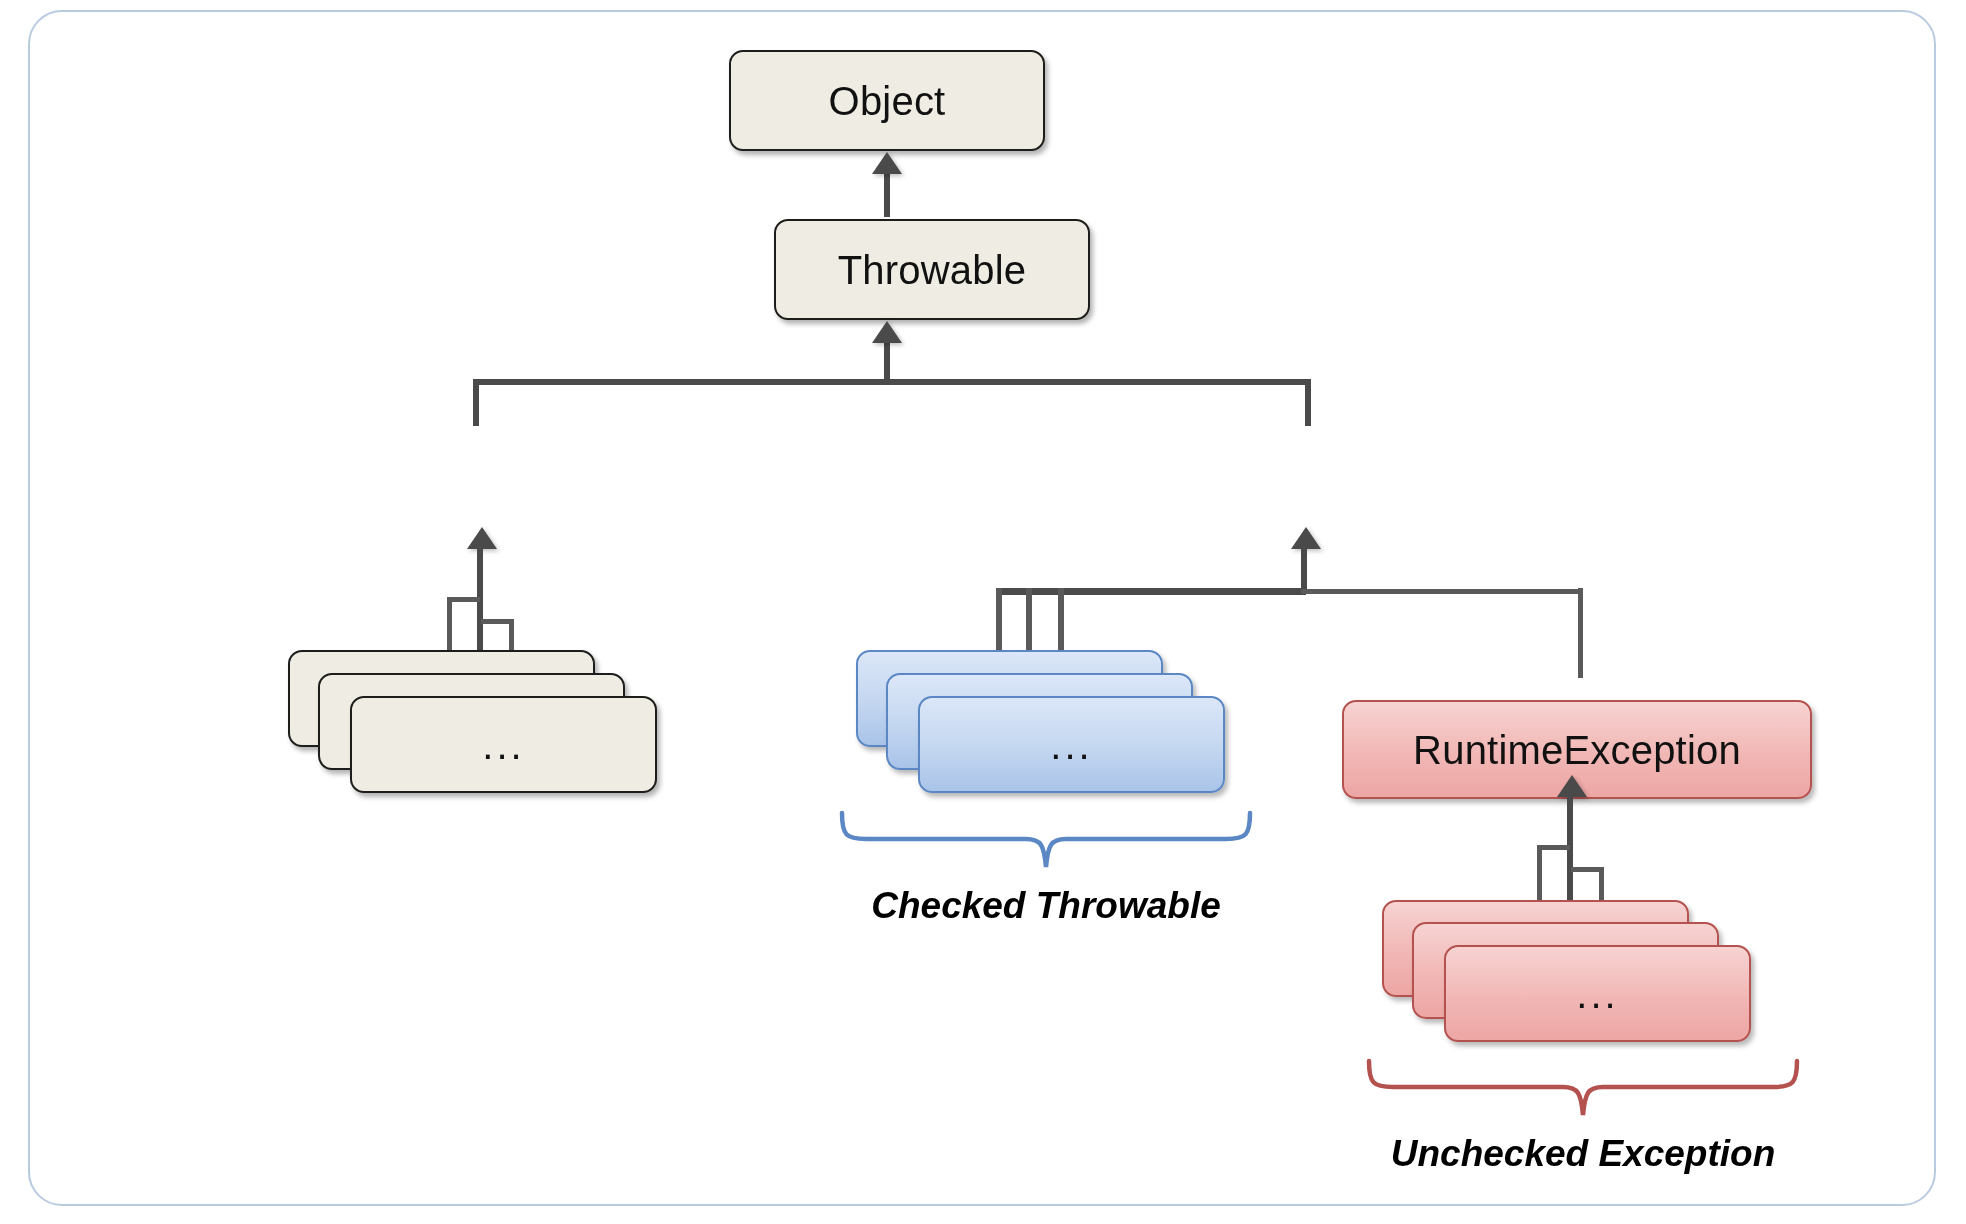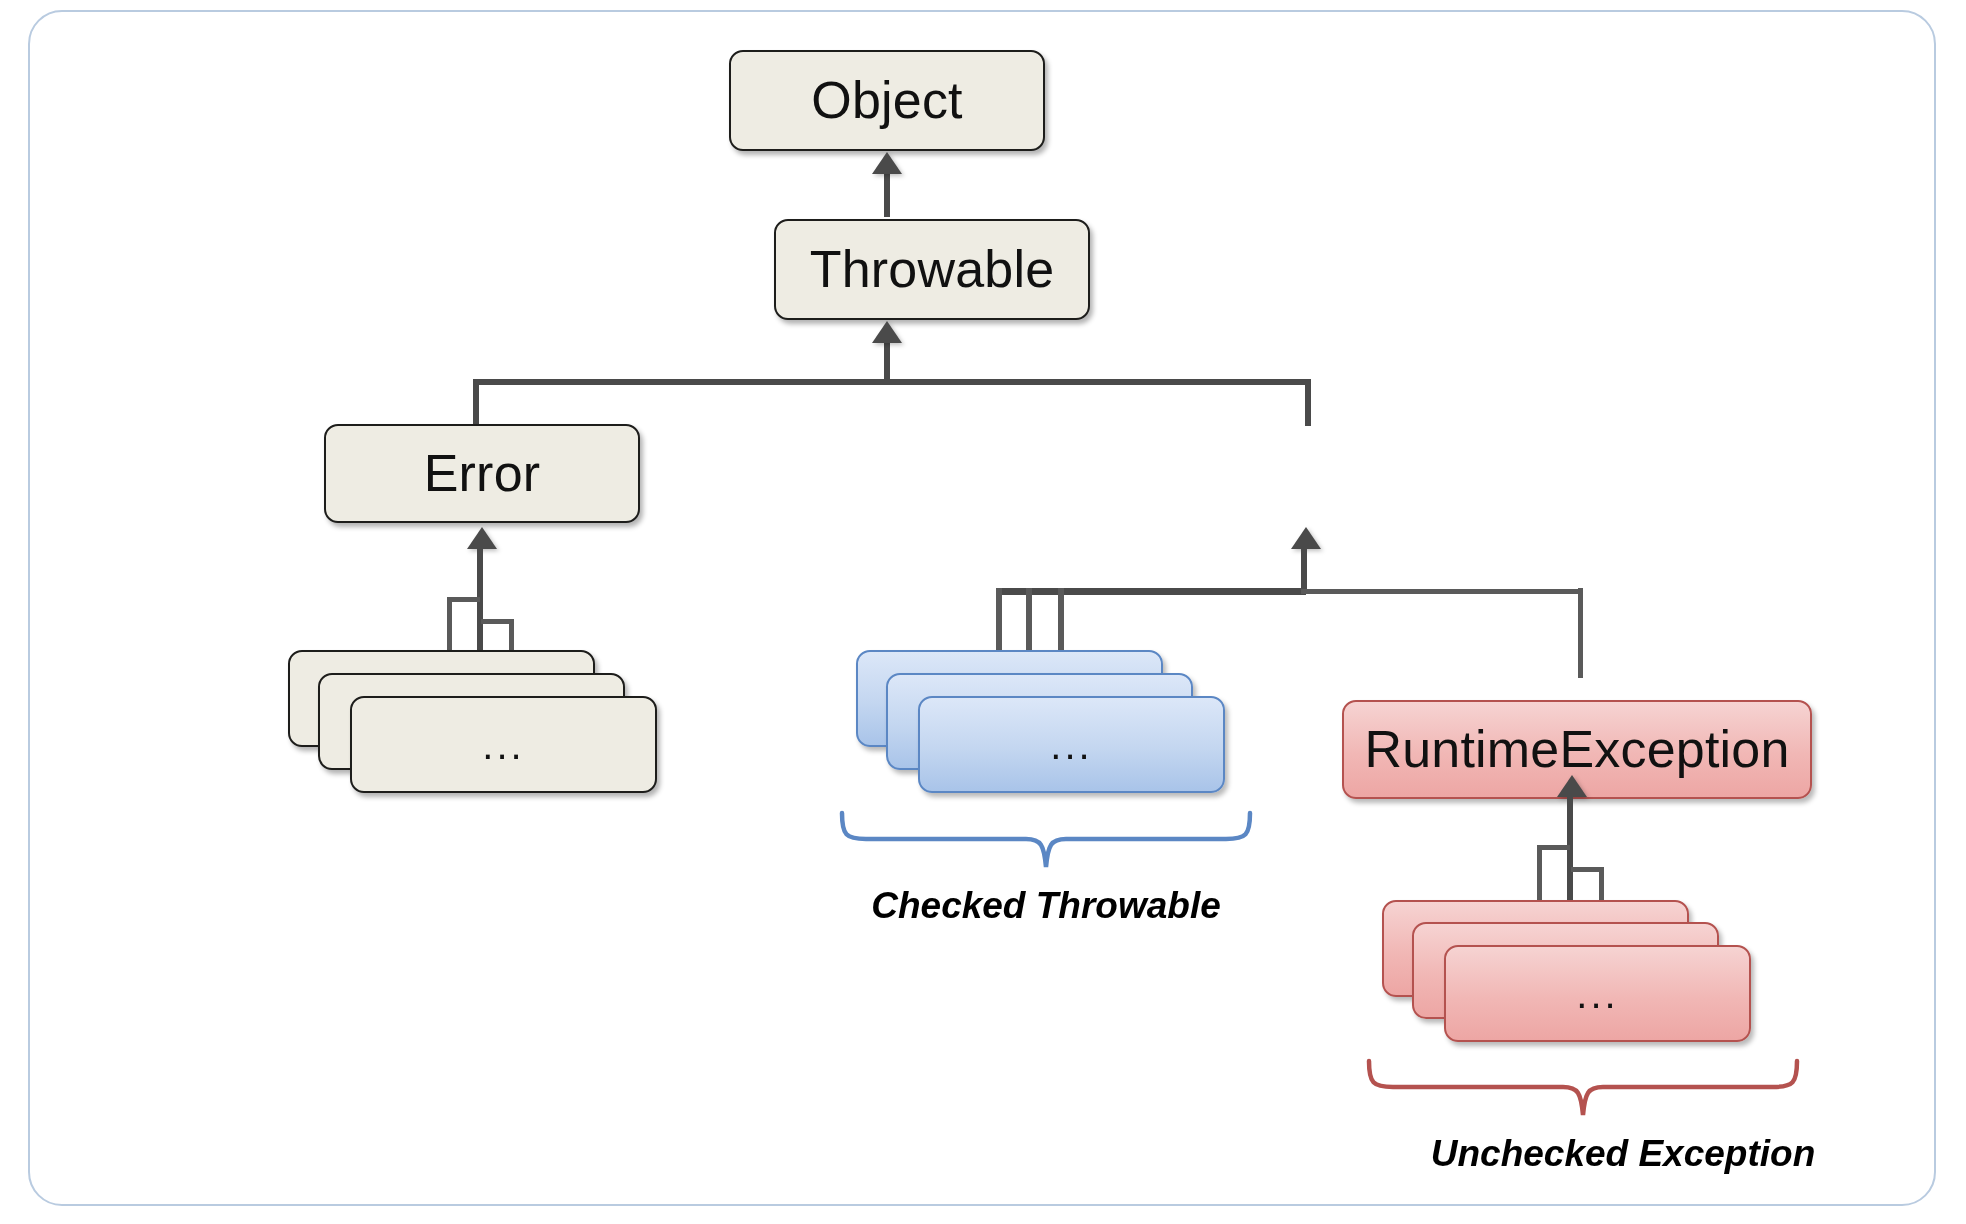--- a/index.html
+++ b/index.html
@@ -54,21 +54,21 @@
     color: #111111;
     box-shadow: 3px 4px 5px rgba(0,0,0,0.28);
   }
   .node.red {
     background: linear-gradient(to bottom, #f6d3d2 0%, #f1b7b5 55%, #eda6a4 100%);
     border: 2px solid #b4524f;
     color: #111111;
     box-shadow: 3px 4px 5px rgba(0,0,0,0.28);
   }
   .node .lbl {
-    font-size: 52px;
+    font-size: 40px;
     color: #111;
     letter-spacing: 0.2px;
   }
   .node .dots {
     font-size: 40px;
     letter-spacing: 3px;
     color: #111;
   }
 
   
@@ -123,23 +123,20 @@
     <span class="lbl">Throwable</span>
   </div>
 
   <div class="vline" style="left:884px; top:338px; width:6px; height:46px;"></div>
   <div class="arrow-up" style="left:872px; top:321px;"></div>
 
   <div class="hline" style="left:473px; top:379px; width:838px; height:6px;"></div>
   <div class="vline" style="left:473px; top:379px; width:6px; height:47px;"></div>
   <div class="vline" style="left:1305px; top:379px; width:6px; height:47px;"></div>
 
-  <div class="node plain" style="left:324px; top:424px; width:316px; height:99px;">
-    <span class="lbl">Error</span>
-  </div>
 
 
   <div class="arrow-up" style="left:467px; top:527px;"></div>
   <div class="vline" style="left:477px; top:545px; width:6px; height:150px;"></div>
 
   <div class="hline thin" style="left:447px; top:597px; width:33px; height:5px;"></div>
   <div class="vline thin" style="left:447px; top:597px; width:5px; height:80px;"></div>
 
   <div class="hline thin" style="left:481px; top:619px; width:33px; height:5px;"></div>
   <div class="vline thin" style="left:509px; top:619px; width:5px; height:80px;"></div>
@@ -189,14 +186,14 @@
   <svg class="brace" style="left:836px; top:805px;" width="420" height="75" viewBox="0 0 420 75">
     <path d="M 6 8 C 6 30, 10 34, 30 34 L 190 34 C 205 34, 208 40, 210 62
              C 212 40, 215 34, 230 34 L 390 34 C 410 34, 414 30, 414 8" fill="none" stroke="#5b87c4" stroke-width="4.5" stroke-linecap="round"></path>
   </svg>
   <div class="brace-label" style="left:836px; top:885px; width:420px;">Checked  Throwable</div>
 
   <svg class="brace" style="left:1363px; top:1053px;" width="440" height="75" viewBox="0 0 440 75">
     <path d="M 6 8 C 6 30, 10 34, 30 34 L 200 34 C 215 34, 218 40, 220 62
              C 222 40, 225 34, 240 34 L 410 34 C 430 34, 434 30, 434 8" fill="none" stroke="#b4524f" stroke-width="4.5" stroke-linecap="round"></path>
   </svg>
-  <div class="brace-label" style="left:1393px; top:1133px; width:460px;">Unchecked  Exception</div>
+  <div class="brace-label" style="left:1353px; top:1133px; width:460px;">Unchecked  Exception</div>
 </div>
 
 </body></html>

